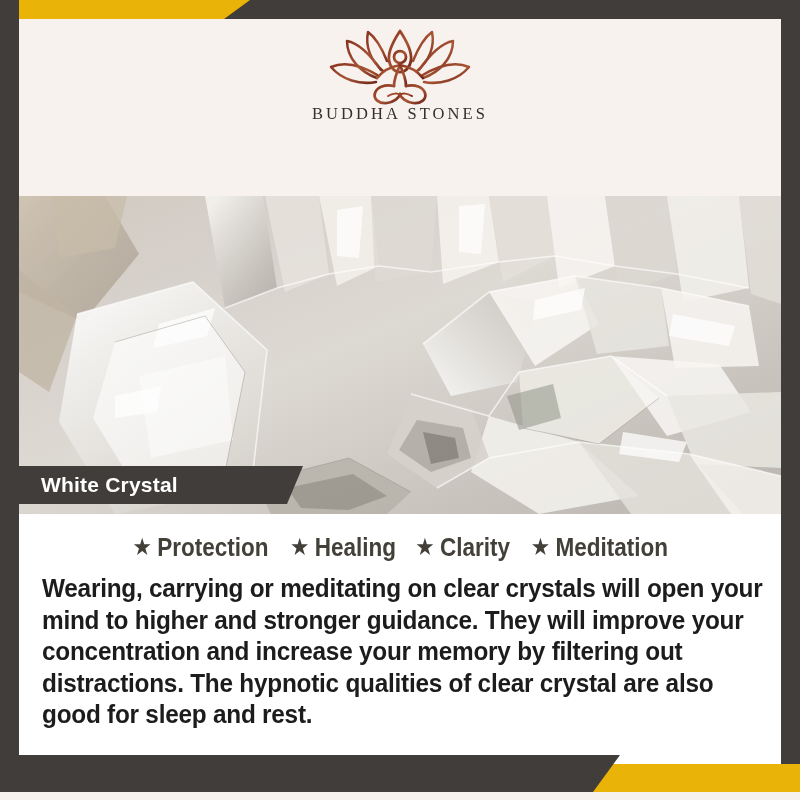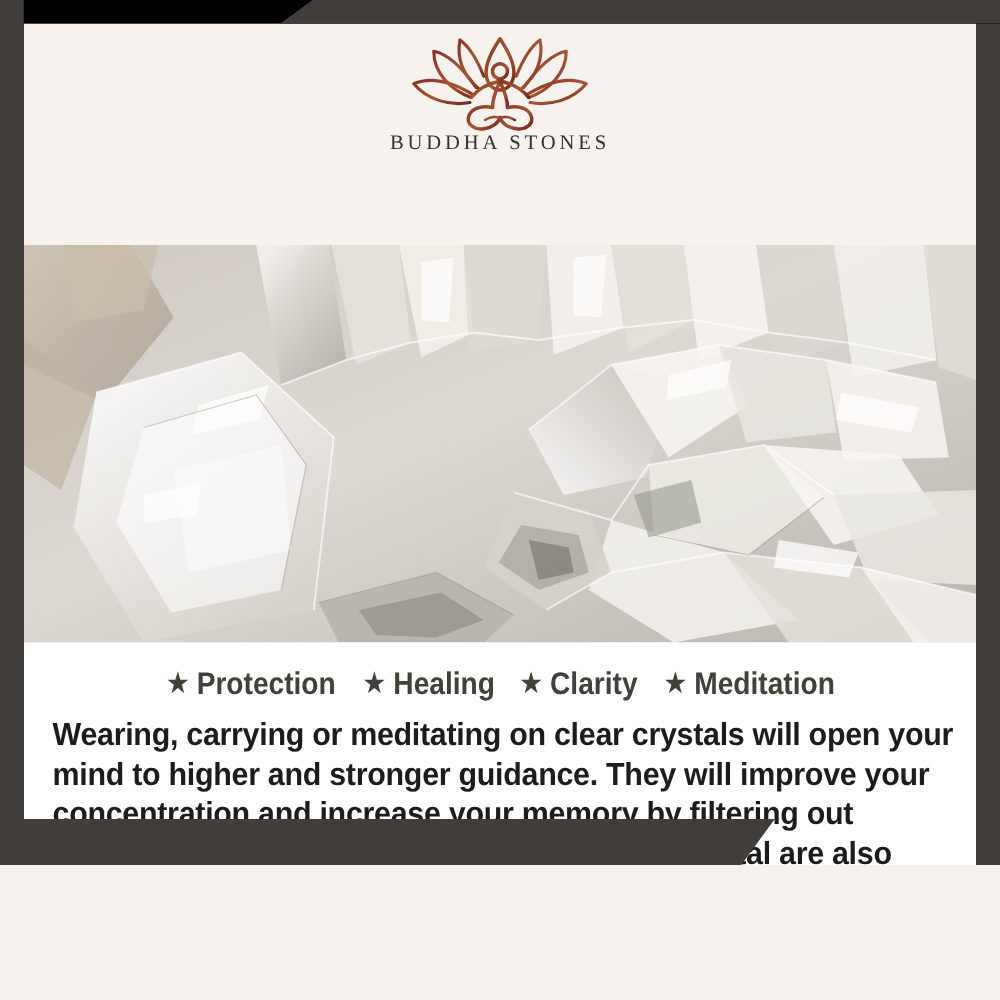--- a/index.html
+++ b/index.html
@@ -3,21 +3,21 @@
 <meta charset="utf-8">
 <title>Stone Features &amp; Benefits</title>
 <style>
   html,body{margin:0;padding:0;}
   body{
     width:800px;height:800px;overflow:hidden;
     background:#f6f1ec;
     font-family:"Liberation Sans","DejaVu Sans",sans-serif;
     -webkit-font-smoothing:antialiased;
   }
-  #canvas{position:relative;width:800px;height:692px;background:#000000;overflow:hidden;}
+  #canvas{position:relative;width:800px;height:792px;background:#eab308;overflow:hidden;}
 
   
   .frame-top{
     position:absolute;top:0;left:224px;width:576px;height:19px;
     background:#403d3a;
     clip-path:polygon(26px 0,100% 0,100% 100%,0 100%);
     z-index:6;
   }
   .frame-left{
     position:absolute;top:0;left:0;width:19px;height:800px;
@@ -254,20 +254,23 @@
           <path d="M392 198 L470 220 L500 176 L592 160 L648 200"></path>
           <path d="M206 112 L258 92 L310 78 L360 70 L412 76 L480 66 L536 60 L596 70 L658 78 L730 92"></path>
         </g>
         <g stroke="#8d887f" stroke-width="1" fill="none" opacity=".4">
           <path d="M96 146 L186 120 L226 176 L206 276"></path>
           <path d="M504 232 L580 248 L640 202"></path>
           <path d="M236 286 L330 262 L392 296"></path>
         </g>
       </svg>
 
+      <div class="stone-badge">
+        <span class="stone-badge-text">White Crystal</span>
+      </div>
     </div>
 
     <div class="content">
 
       <div class="benefits">
         <span class="benefit">
           <span class="star">★</span>
           <span>Protection</span>
         </span>
         <span class="benefit">

